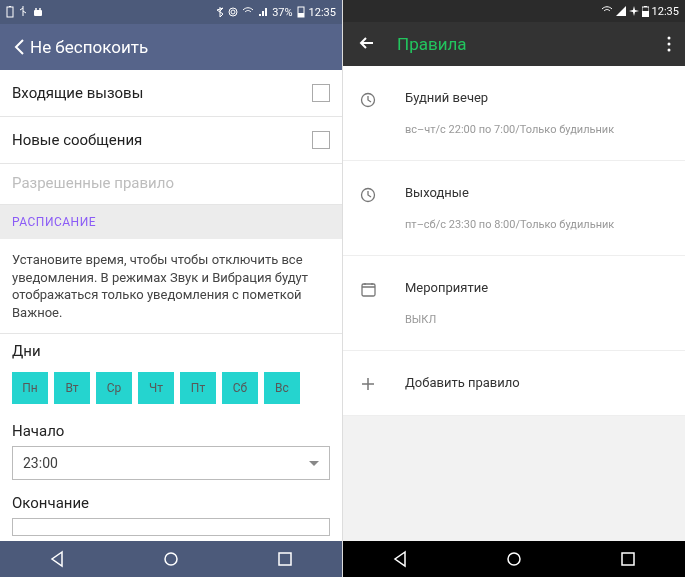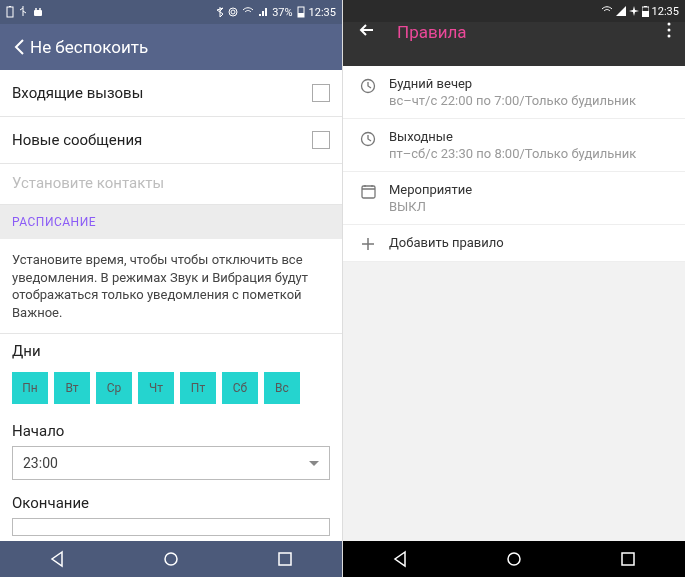--- a/index.html
+++ b/index.html
@@ -33,29 +33,29 @@
 .day-chip { width: 36px; height: 32px; background: #25d4cf; color: #585858; font-size: 12px; display: flex; align-items: center; justify-content: center; }
 .select-box { border: 1px solid #bbb; padding: 8px 10px; font-size: 14px; color: #404040; display: flex; justify-content: space-between; align-items: center; background: #fff; }
 
 
 .navbar-left { height: 36px; background: #4c5a7a; display: flex; align-items: center; justify-content: space-around; color: #fff; }
 
 
 .status-bar-right { height: 22px; background: #2b2b2b; color: #fff; font-size: 11px; display: flex; align-items: center; justify-content: flex-end; padding: 0 6px; gap: 3px; }
 
 
-.header-right { height: 44px; background: #333; color: #ec4899; display: flex; padding: 0 14px; gap: 22px; }
+.header-right { height: 44px; background: #333; color: #22c55e; display: flex; align-items: center; padding: 0 14px; gap: 22px; }
 .header-right .title { font-size: 17px; flex: 1; }
 
 
 .right-content { flex: 1; background: #f2f2f2; }
-.rule-row { background: #fff; display: flex; align-items: flex-start; padding: 10px 16px; gap: 12px; border-bottom: 1px solid #eee; }
+.rule-row { background: #fff; display: flex; align-items: flex-start; padding: 24px 16px; gap: 28px; border-bottom: 1px solid #eee; }
 .rule-icon { width: 18px; display: flex; justify-content: center; color: #777; flex-shrink: 0; margin-top: 2px; }
 .rule-text .primary { font-size: 13px; color: #333; }
-.rule-text .secondary { font-size: 13px; color: #999; margin-top: 2px; }
+.rule-text .secondary { font-size: 11px; color: #999; margin-top: 18px; }
 
 
 .navbar-right { height: 36px; background: #000; display: flex; align-items: center; justify-content: space-around; color: #fff; }
 
 svg { display: block; }
 .triangle-down { width: 0; height: 0; border-left: 5px solid transparent; border-right: 5px solid transparent; border-top: 5px solid #888; }
 </style>
 </head>
 <body>
 
@@ -126,21 +126,21 @@
   <div class="left-content">
     <div class="row-item">
       <span class="label">Входящие вызовы</span>
       <span class="checkbox"></span>
     </div>
     <div class="row-item">
       <span class="label">Новые сообщения</span>
       <span class="checkbox"></span>
     </div>
     <div class="row-disabled">
-      <div class="primary">Установите контакты</div>
+      <div class="primary">Разрешенные правило</div>
     </div>
     <div class="section-header">РАСПИСАНИЕ</div>
     <div class="section-desc">Установите время, чтобы чтобы отключить все уведомления. В режимах Звук и Вибрация будут отображаться только уведомления с пометкой Важное.</div>
 
     <div class="field-block">
       <div class="field-label">Дни</div>
     </div>
     <div class="days-row">
       <div class="day-chip">Пн</div>
       <div class="day-chip">Вт</div>

